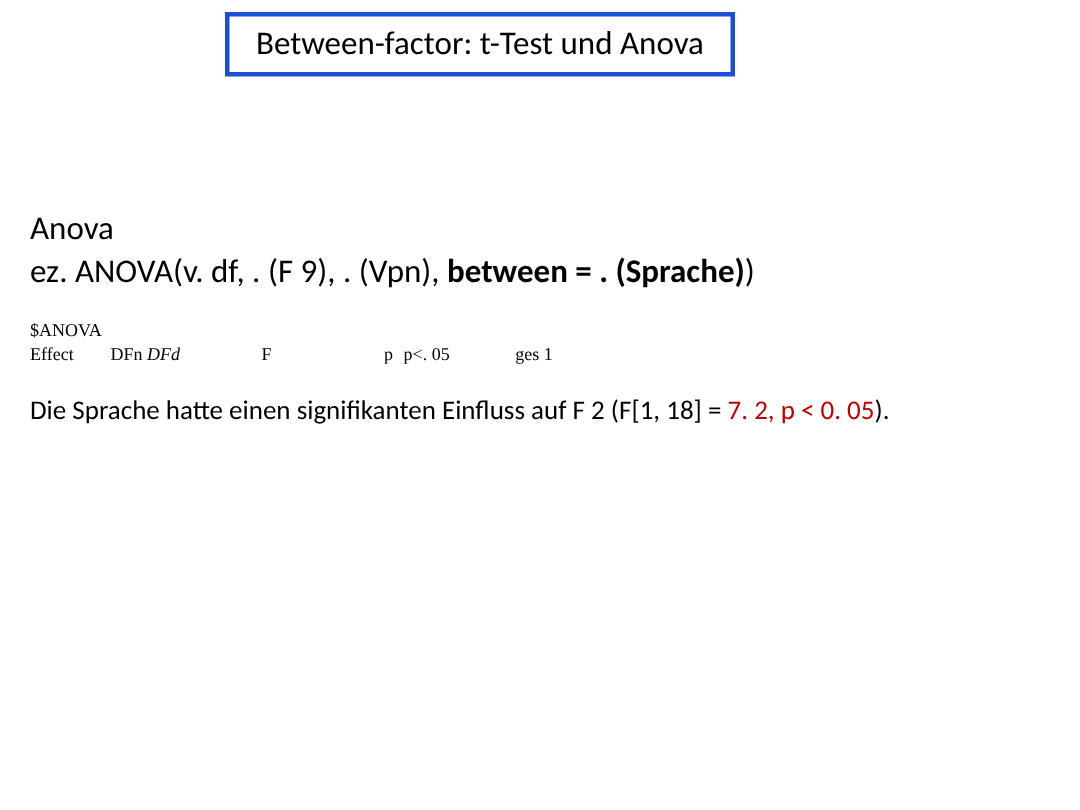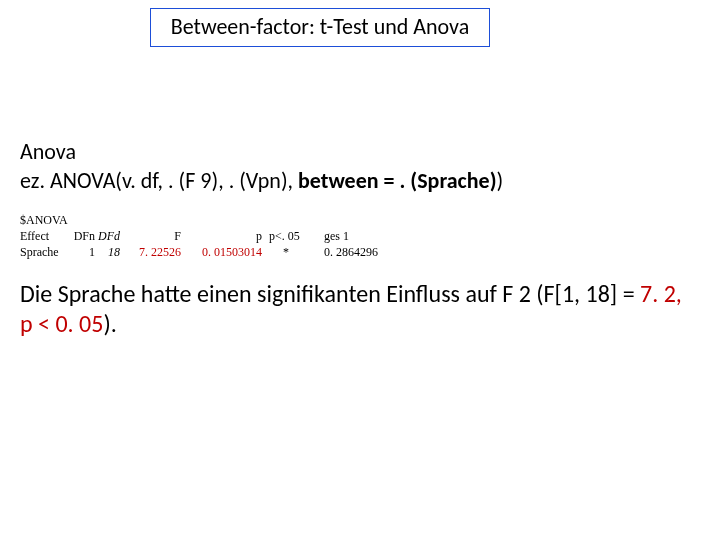--- a/index.html
+++ b/index.html
@@ -15,21 +15,21 @@
     position: relative;
     width: 720px;
     height: 540px;
     box-sizing: border-box;
   }
   .title-box {
     position: absolute;
     top: 8px;
     left: 150px;
     width: 340px;
-    border: 1px solid #1d4ed8;
+    border: 3px solid #1d4ed8;
     padding: 4px 10px 6px 10px;
     text-align: center;
     font-size: 22px;
     box-sizing: border-box;
   }
   .content {
     position: absolute;
     top: 138px;
     left: 20px;
     right: 36px;
@@ -53,23 +53,23 @@
   .anova-row2 span, .anova-row3 span {
     display: inline-block;
   }
   .c-effect { width: 44px; }
   .c-dfn    { width: 28px; text-align: right; }
   .c-dfd    { width: 22px; text-align: right; font-style: italic; }
   .c-f      { width: 54px; text-align: right; padding-left: 4px;}
   .c-p      { width: 74px; text-align: right; padding-left: 4px;}
   .c-p05h   { width: 34px; text-align: left; padding-left: 4px;}
   .c-p05v   { width: 34px; text-align: center; padding-left: 4px;}
-  .c-ges    { width: 64px; text-align: left; padding-left: 18px; font-family: Liberation Serif, serif;}
+  .c-ges    { width: 64px; text-align: center; padding-left: 18px; font-family: Liberation Serif, serif;}
   .conclusion {
-    font-size: 24px;
+    font-size: 18px;
     line-height: 1.25;
   }
 </style>
 </head>
 <body>
 
 <div class="slide">
 
   <div class="title-box">
     <span>Between-factor: t-Test und Anova</span>
@@ -87,29 +87,20 @@
       <div>$ANOVA</div>
       <div class="anova-row2">
         <span class="c-effect">Effect</span>
         <span class="c-dfn">DFn</span>
         <span class="c-dfd">DFd</span>
         <span class="c-f">F</span>
         <span class="c-p">p</span>
         <span class="c-p05h">p&lt;. 05</span>
         <span class="c-ges">ges 1</span>
       </div>
-      <div class="anova-row3">
-        <span class="c-effect">Sprache</span>
-        <span class="c-dfn">1</span>
-        <span class="c-dfd">18</span>
-        <span class="c-f red">7. 22526</span>
-        <span class="c-p red">0. 01503014</span>
-        <span class="c-p05v">*</span>
-        <span class="c-ges">0. 2864296</span>
-      </div>
     </div>
 
     <div class="conclusion">
       <span>Die Sprache hatte einen signifikanten Einfluss auf F 2 (F[1, 18] = </span><span class="red">7. 2, p &lt; 0. 05</span><span>).</span>
     </div>
 
   </div>
 </div>
 
 </body></html>

